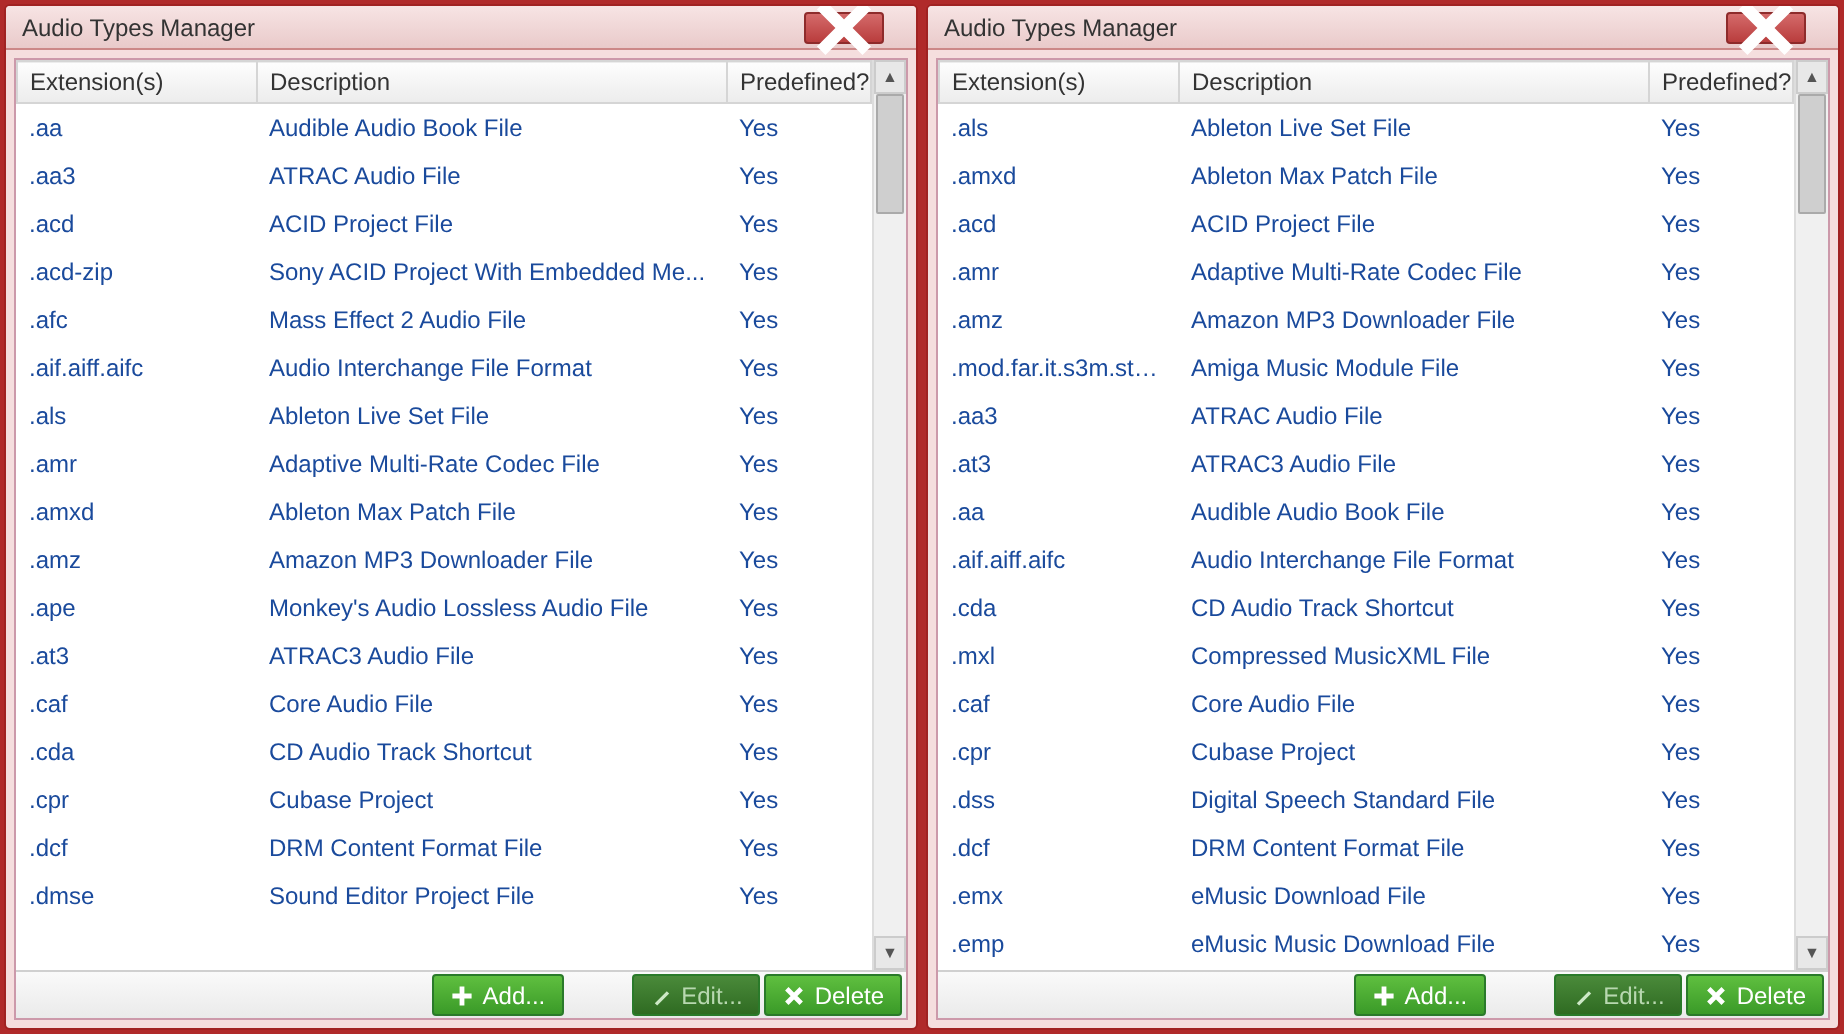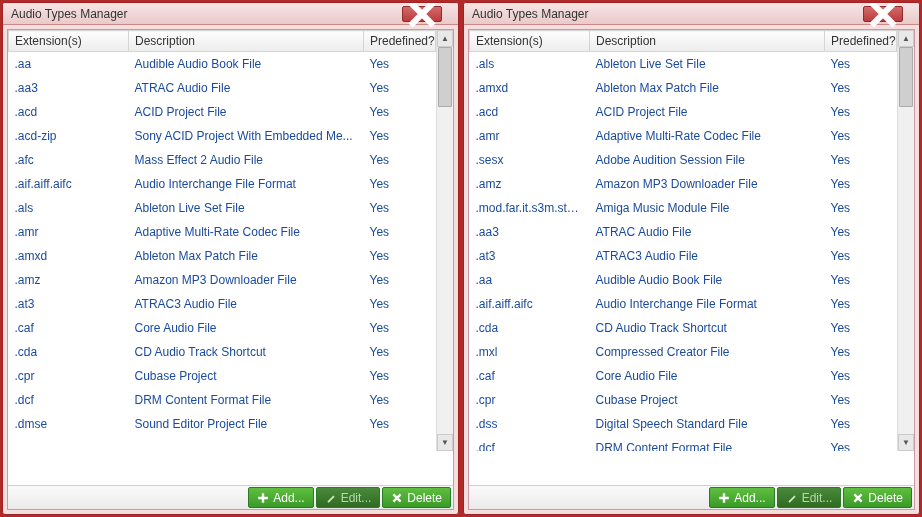--- a/index.html
+++ b/index.html
@@ -48,21 +48,20 @@
     cursor: pointer;
   }
   .client {
     flex: 1;
     margin: 4px;
     background: #fff;
     border: 1px solid #c9a;
     display: flex;
     flex-direction: column;
     overflow: hidden;
-    gap: 34px;
   }
   .grid-wrap {
     flex: 1;
     display: flex;
     overflow: hidden;
   }
   .grid {
     flex: 1;
     overflow: hidden;
     position: relative;
@@ -145,20 +144,21 @@
     color: #fff;
     font-size: 12px;
     cursor: pointer;
     background: linear-gradient(#5fbf3f, #3a9a28);
     text-align: right;
   }
   .btn.disabled {
     background: linear-gradient(#4a8a3a, #2f6b22);
     color: #b8d8b0;
     cursor: default;
+    margin-left: 32px;
   }
   .btn svg { width: 12px; height: 12px; }
   .btn .lbl { }
 </style>
 </head>
 <body>
 
 <div class="window">
   <div class="titlebar">
     <span class="title">Audio Types Manager</span>
@@ -229,20 +229,25 @@
                 <td>.amxd</td>
                 <td>Ableton Max Patch File</td>
                 <td>Yes</td>
               </tr>
               <tr>
                 <td>.amz</td>
                 <td>Amazon MP3 Downloader File</td>
                 <td>Yes</td>
               </tr>
               <tr>
+                <td>.ape</td>
+                <td>Monkey's Audio Lossless Audio File</td>
+                <td>Yes</td>
+              </tr>
+              <tr>
                 <td>.at3</td>
                 <td>ATRAC3 Audio File</td>
                 <td>Yes</td>
               </tr>
               <tr>
                 <td>.caf</td>
                 <td>Core Audio File</td>
                 <td>Yes</td>
               </tr>
               <tr>
@@ -339,25 +344,20 @@
                 <td>.acd</td>
                 <td>ACID Project File</td>
                 <td>Yes</td>
               </tr>
               <tr>
                 <td>.amr</td>
                 <td>Adaptive Multi-Rate Codec File</td>
                 <td>Yes</td>
               </tr>
               <tr>
-                <td>.sesx</td>
-                <td>Adobe Audition Session File</td>
-                <td>Yes</td>
-              </tr>
-              <tr>
                 <td>.amz</td>
                 <td>Amazon MP3 Downloader File</td>
                 <td>Yes</td>
               </tr>
               <tr>
                 <td>.mod.far.it.s3m.stm...</td>
                 <td>Amiga Music Module File</td>
                 <td>Yes</td>
               </tr>
               <tr>
@@ -380,21 +380,21 @@
                 <td>Audio Interchange File Format</td>
                 <td>Yes</td>
               </tr>
               <tr>
                 <td>.cda</td>
                 <td>CD Audio Track Shortcut</td>
                 <td>Yes</td>
               </tr>
               <tr>
                 <td>.mxl</td>
-                <td>Compressed Creator File</td>
+                <td>Compressed MusicXML File</td>
                 <td>Yes</td>
               </tr>
               <tr>
                 <td>.caf</td>
                 <td>Core Audio File</td>
                 <td>Yes</td>
               </tr>
               <tr>
                 <td>.cpr</td>
                 <td>Cubase Project</td>

